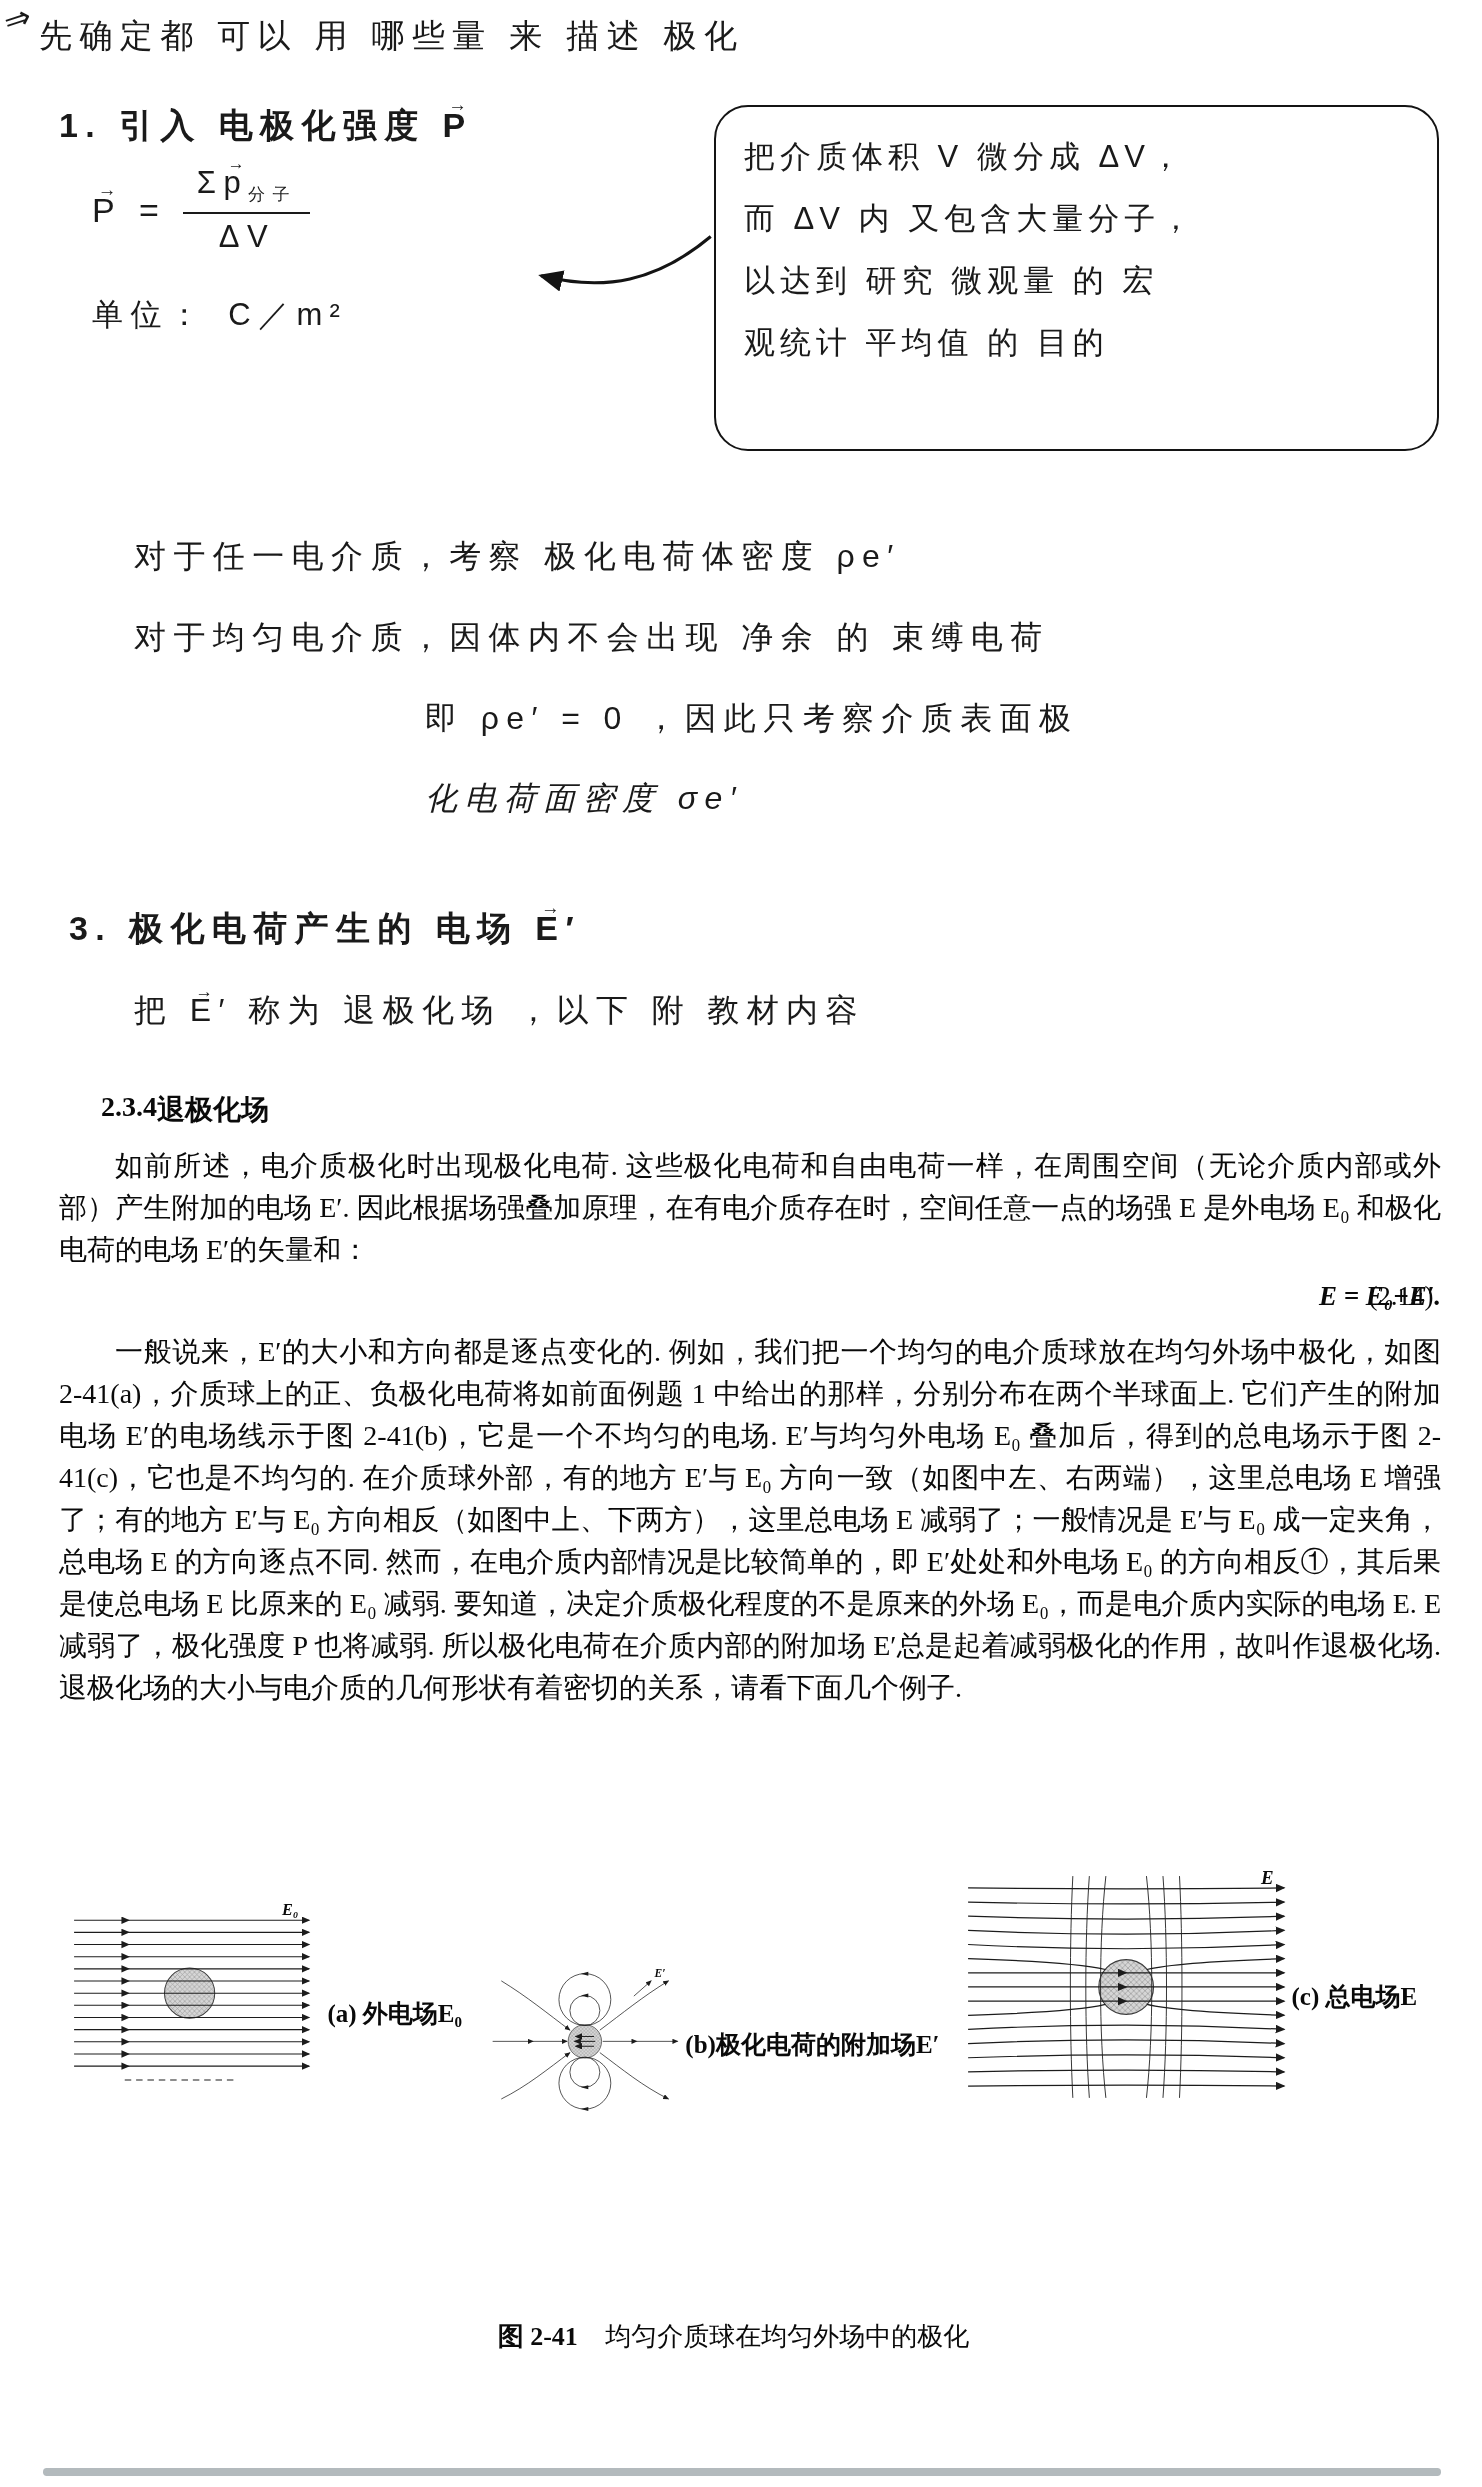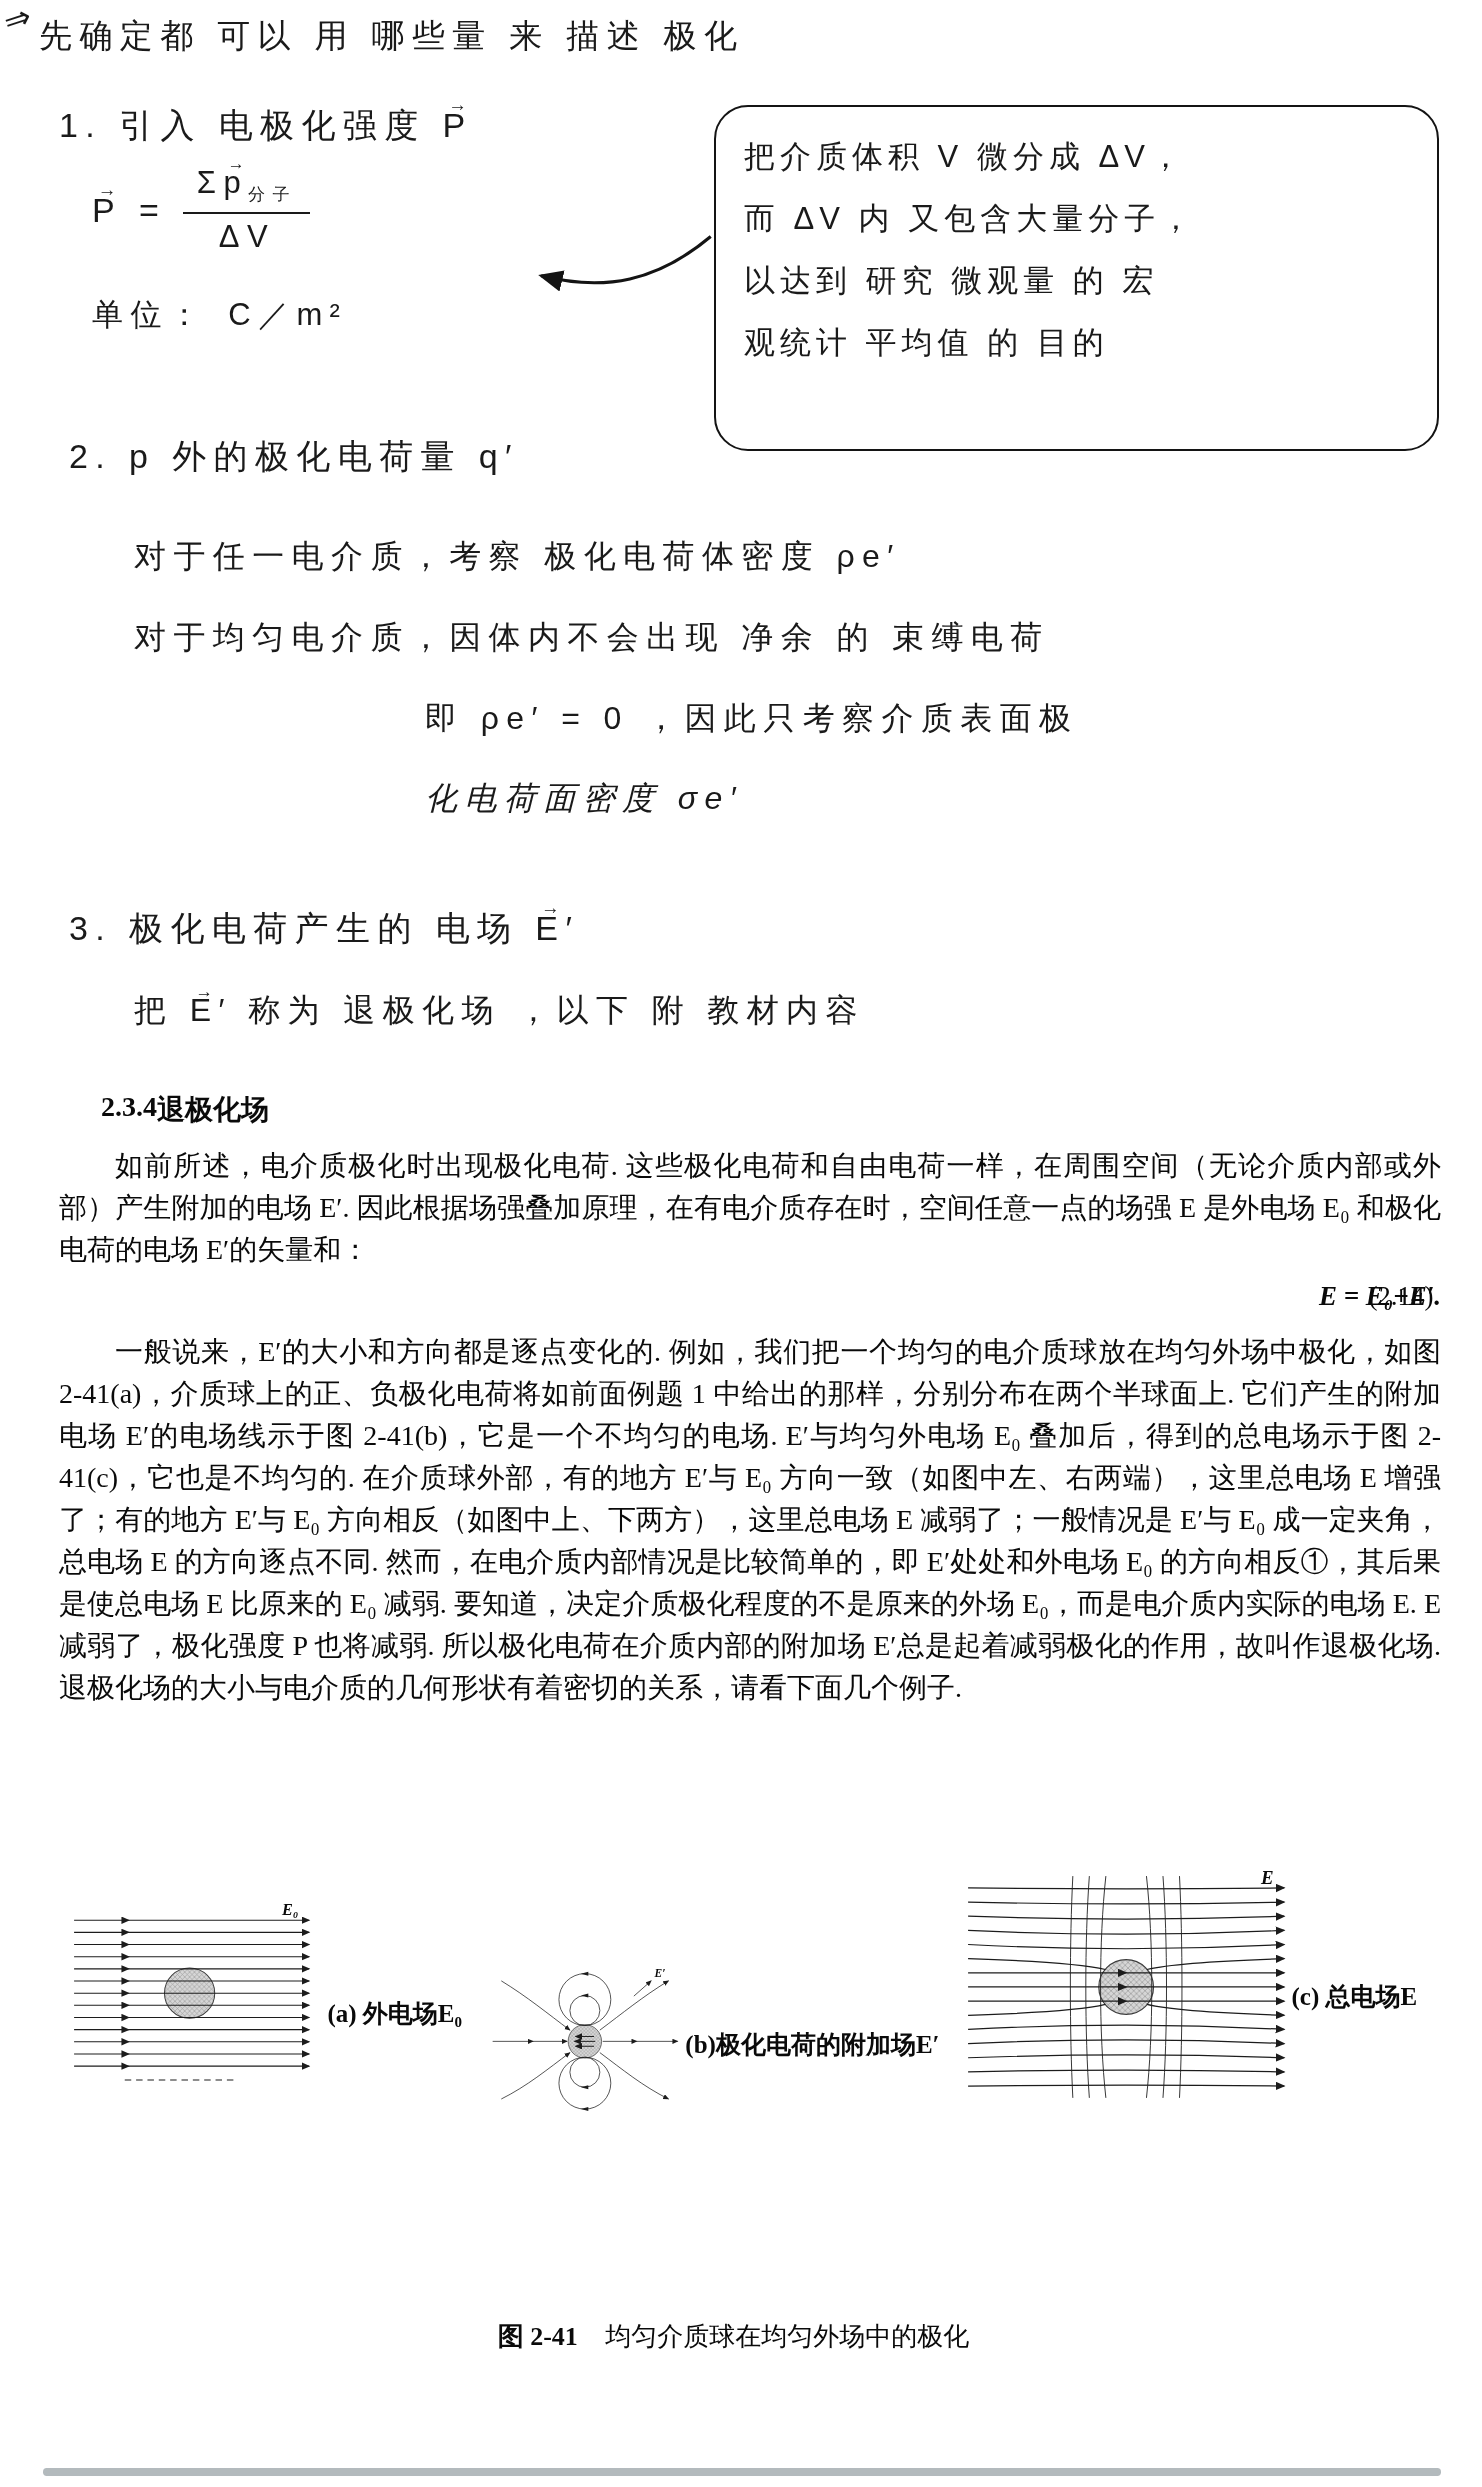--- a/index.html
+++ b/index.html
@@ -3,21 +3,21 @@
 <meta charset="utf-8">
 <style>
   * { box-sizing: border-box; margin: 0; padding: 0; }
   body { background: #ffffff; font-family: "Liberation Sans", sans-serif; }
   .page { position: relative; width: 1483px; height: 2487px; background: #ffffff; color: #111; overflow: hidden; }
 
   
   .hw { font-family: "Liberation Sans", sans-serif; color: #1a1a1a; letter-spacing: 7.4px; white-space: nowrap; }
   .hw-top { position: absolute; left: 39px; top: 13.5px; font-size: 33px; }
   .margin-arrow { position: absolute; left: 3.7px; top: 0px; font-size: 32px; color: #1a1a1a; transform: rotate(-18deg); display: inline-block; }
-  .hw-h { font-size: 34px; }
+  .hw-h { font-size: 34px; font-weight: bold; }
   .hw-line { font-size: 32px; }
 
   .item1-heading { position: absolute; left: 59px; top: 103px; }
   .vec { position: relative; display: inline-block; }
   .vec-hat { position: absolute; top: -0.62em; left: 50%; transform: translateX(-50%); font-size: 0.55em; letter-spacing: 0; }
 
   .formula { position: absolute; left: 92px; top: 165px; display: flex; align-items: center; gap: 17px; font-size: 34px; color: #1a1a1a; }
   .frac { display: inline-flex; flex-direction: column; align-items: center; font-size: 31px; }
   .frac .num { border-bottom: 2.5px solid #1a1a1a; padding: 0 13.5px 6.2px 13.5px; }
   .frac .den { padding-top: 5px; }
@@ -102,21 +102,20 @@
 
   <svg class="pointer-arrow" viewBox="0 0 300 140">
     <defs>
       <marker id="mp" markerWidth="9" markerHeight="8" refX="7" refY="3.5" orient="auto">
         <path d="M0,0 L8,3.5 L0,7 Z" fill="#141414"></path>
       </marker>
     </defs>
     <path d="M 292,22 C 205,95 120,112 16,86" fill="none" stroke="#141414" stroke-width="5" marker-end="url(#mp)"></path>
   </svg>
 
-  <div class="hw hw-h item2-heading">2. p 外的极化电荷量 q′</div>
   <div class="hw hw-line item2-l1">对于任一电介质，考察 极化电荷体密度 ρe′</div>
   <div class="hw hw-line item2-l2">对于均匀电介质，因体内不会出现 净余 的 束缚电荷</div>
   <div class="hw hw-line item2-l3">即 ρe′ = 0 ，因此只考察介质表面极</div>
   <div class="hw hw-line item2-l4">化电荷面密度 σe′</div>
 
   <div class="hw hw-h item3-heading">
     <span>3. 极化电荷产生的 电场</span>
     <span class="vec"><span class="vec-hat">→</span><span>E</span></span><span>′</span>
   </div>
   <div class="hw hw-line item3-line">

